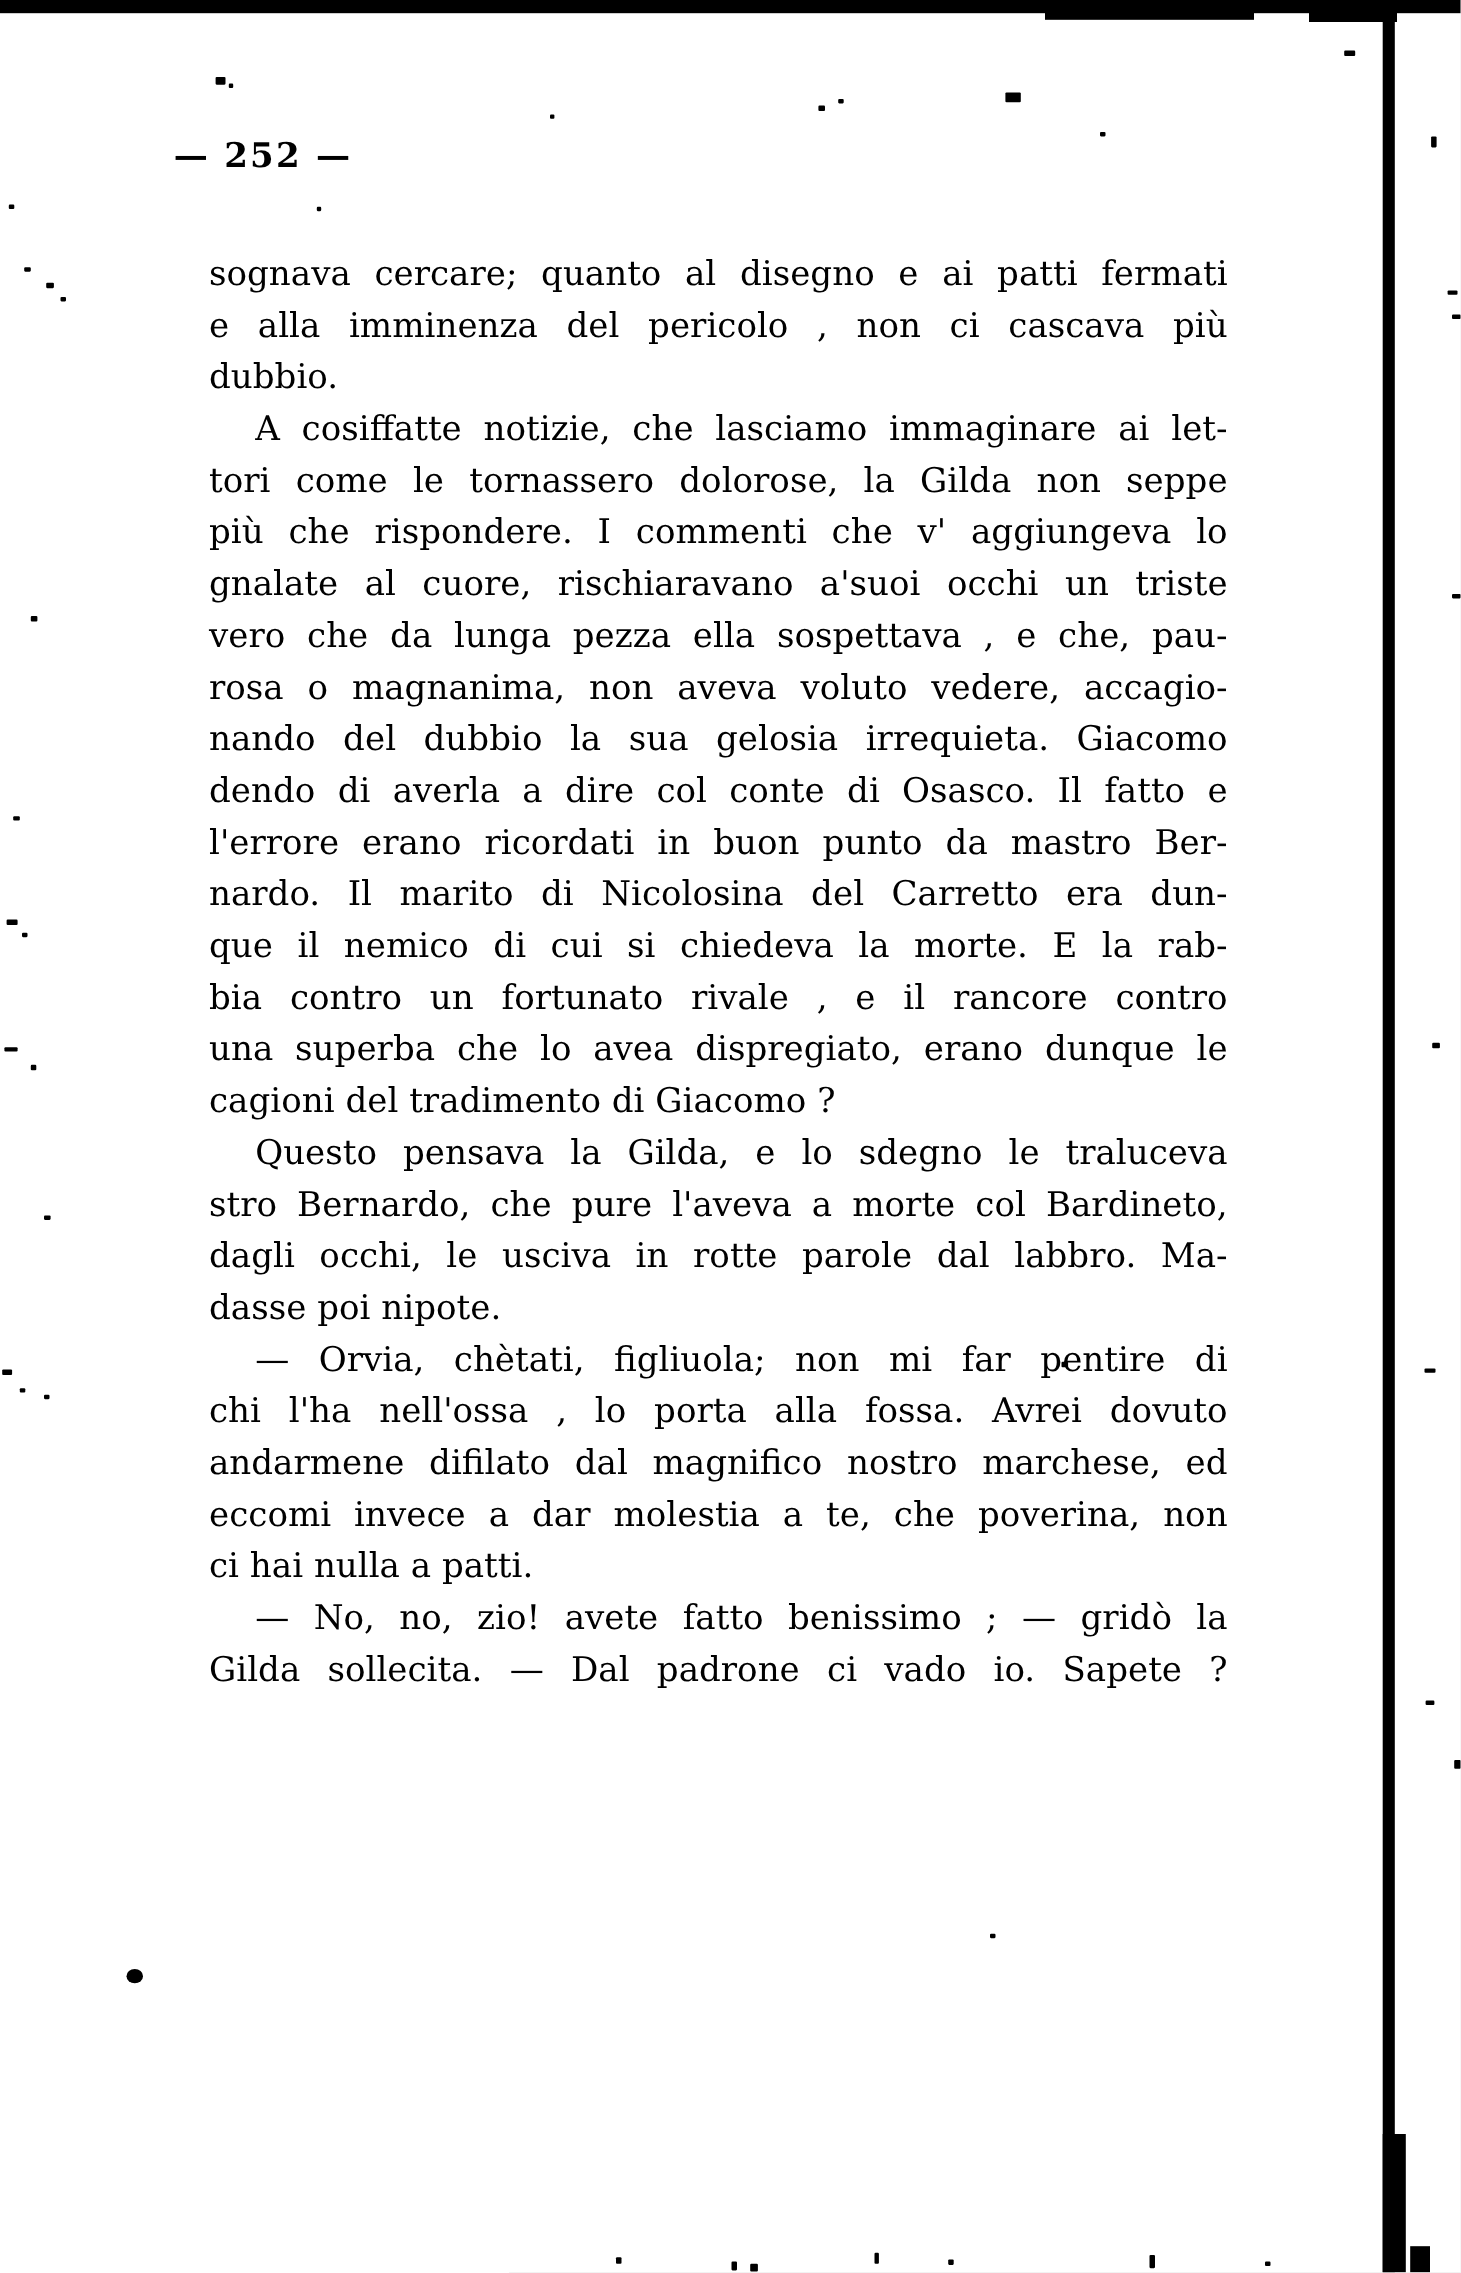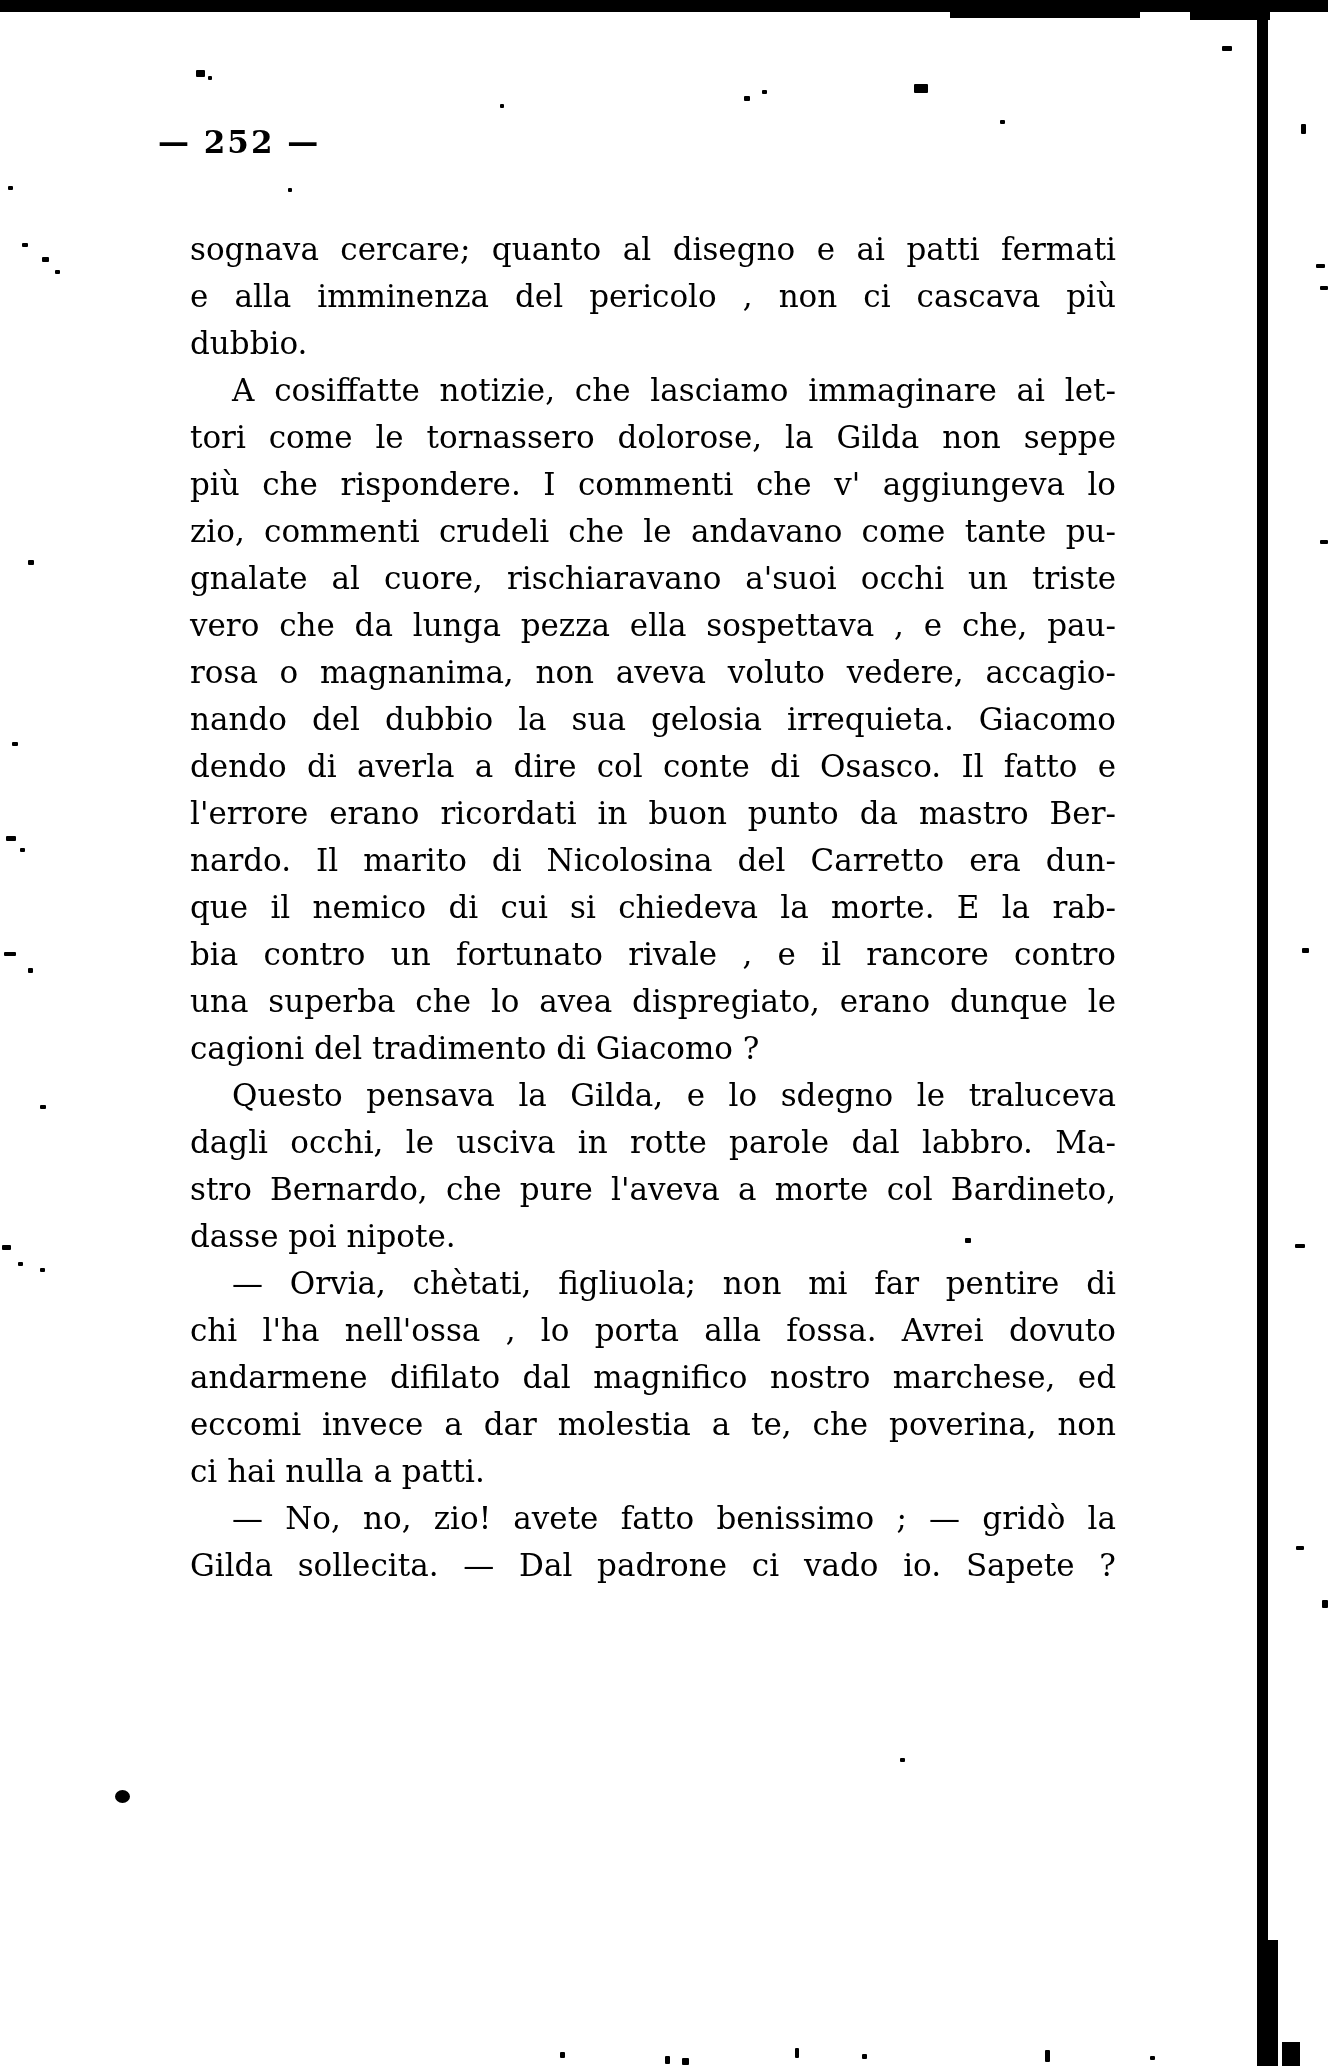--- a/index.html
+++ b/index.html
@@ -56,36 +56,35 @@
 
   <div class="text-column">
 
     <div class="line">sognava cercare; quanto al disegno e ai patti fermati</div>
     <div class="line">e alla imminenza del pericolo , non ci cascava più</div>
     <div class="line para-end">dubbio.</div>
 
     <div class="line indent">A cosiffatte notizie, che lasciamo immaginare ai let-</div>
     <div class="line">tori come le tornassero dolorose, la Gilda  non seppe</div>
     <div class="line">più che rispondere. I commenti che v' aggiungeva lo</div>
-    <div class="line">zio, commenti crudeli che le andavano come tante pu-</div>
     <div class="line">gnalate al cuore, rischiaravano a'suoi occhi un triste</div>
     <div class="line">vero che da lunga pezza ella sospettava , e che, pau-</div>
     <div class="line">rosa o magnanima, non aveva voluto vedere, accagio-</div>
     <div class="line">nando del dubbio la sua gelosia irrequieta. Giacomo</div>
     <div class="line">dendo di averla a dire col conte di Osasco. Il fatto e</div>
     <div class="line">l'errore erano ricordati in buon punto da mastro Ber-</div>
     <div class="line">nardo. Il marito di Nicolosina del Carretto era dun-</div>
     <div class="line">que il nemico di cui si chiedeva la morte. E la rab-</div>
     <div class="line">bia contro un fortunato rivale , e il rancore contro</div>
     <div class="line">una superba che lo avea dispregiato, erano dunque le</div>
     <div class="line para-end">cagioni del tradimento di Giacomo ?</div>
 
     <div class="line indent">Questo pensava la Gilda, e lo sdegno le traluceva</div>
+    <div class="line">stro Bernardo, che pure l'aveva a morte col Bardineto,</div>
     <div class="line">dagli occhi, le usciva in rotte parole dal labbro. Ma-</div>
-    <div class="line">stro Bernardo, che pure l'aveva a morte col Bardineto,</div>
     <div class="line para-end">dasse poi nipote.</div>
 
     <div class="line indent">— Orvia, chètati, figliuola; non mi far  pentire di</div>
     <div class="line">chi l'ha nell'ossa , lo porta alla fossa.  Avrei dovuto</div>
     <div class="line">andarmene difilato dal magnifico nostro  marchese, ed</div>
     <div class="line">eccomi invece a dar molestia a te, che poverina, non</div>
     <div class="line para-end">ci hai nulla a patti.</div>
 
     <div class="line indent">— No, no, zio! avete fatto benissimo ; — gridò la</div>
     <div class="line">Gilda sollecita.  —  Dal  padrone ci vado io. Sapete ?</div>

